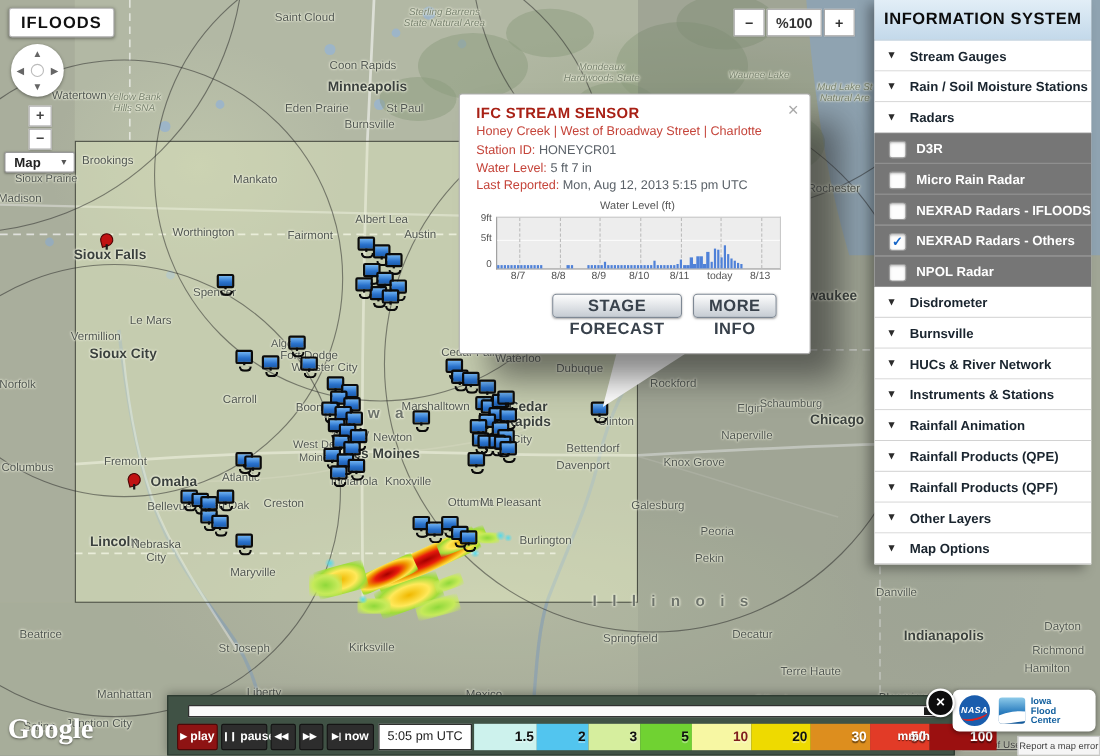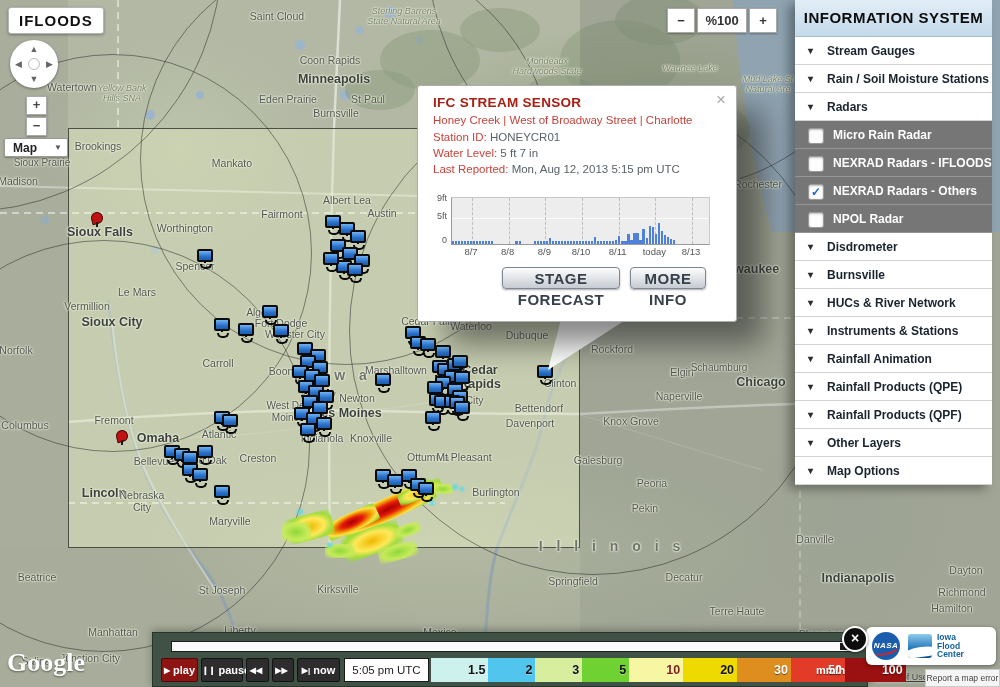--- a/index.html
+++ b/index.html
@@ -231,22 +231,22 @@
       <div class="mlabel s4" style="left: 690px; top: 68px;">Waunee Lake</div>
       <div class="mlabel s4" style="left: 768px; top: 84px;">Mud Lake St
 Natural Are</div>
       <div class="mlabel s4" style="left: 122px; top: 93px;">Yellow Bank
 Hills SNA</div>
       <div class="mlabel s1" style="left: 72px; top: 87px;">Watertown</div>
       <div class="mlabel s1" style="left: 98px; top: 146px;">Brookings</div>
       <div class="mlabel s1" style="left: 18px; top: 181px;">Madison</div>
       <div class="mlabel s0" style="left: 42px; top: 163px;">Sioux Prairie</div>
       <div class="mlabel s1" style="left: 232px; top: 163px;">Mankato</div>
-      <div class="mlabel s1" style="left: 758px; top: 172px; margin-top: 12px;">Rochester</div>
-      <div class="mlabel s1" style="left: 185px; top: 228px;">Worthington</div>
+      <div class="mlabel s1" style="left: 758px; top: 172px;">Rochester</div>
+      <div class="mlabel s1" style="left: 185px; top: 212px;">Worthington</div>
       <div class="mlabel s1" style="left: 347px; top: 200px;">Albert Lea</div>
       <div class="mlabel s1" style="left: 382px; top: 213px;">Austin</div>
       <div class="mlabel s1" style="left: 282px; top: 214px;">Fairmont</div>
       <div class="mlabel s2" style="left: 100px; top: 232px;">Sioux Falls</div>
       <div class="mlabel s1" style="left: 195px; top: 266px;">Spencer</div>
       <div class="mlabel s1" style="left: 137px; top: 292px;">Le Mars</div>
       <div class="mlabel s1" style="left: 87px; top: 306px;">Vermillion</div>
       <div class="mlabel s2" style="left: 112px; top: 322px;">Sioux City</div>
       <div class="mlabel s1" style="left: 16px; top: 350px;">Norfolk</div>
       <div class="mlabel s1" style="left: 25px; top: 425px;">Columbus</div>
@@ -429,20 +429,21 @@
   </div>
 
   <div class="popup-pointer"></div>
   <div class="popup">
     <div class="pp-close">×</div>
     <div class="pp-title">IFC STREAM SENSOR</div>
     <div class="pp-line pp-sub">Honey Creek | West of Broadway Street | Charlotte</div>
     <div class="pp-line pp-sta"><span>Station ID:</span> <b>HONEYCR01</b></div>
     <div class="pp-line pp-lvl"><span>Water Level:</span> <b>5 ft 7 in</b></div>
     <div class="pp-line pp-rep"><span>Last Reported:</span> <b>Mon, Aug 12, 2013 5:15 pm UTC</b></div>
+    <div class="wl-title">Water Level (ft)</div>
     <div class="wl-plot" id="wl-plot">
         <div class="wl-hgrid" style="top: 20.4444px;"></div>
         <div class="wl-vgrid" style="left: 20px;"></div>
         <div class="wl-vgrid" style="left: 56.6667px;"></div>
         <div class="wl-vgrid" style="left: 93.3333px;"></div>
         <div class="wl-vgrid" style="left: 130px;"></div>
         <div class="wl-vgrid" style="left: 166.667px;"></div>
         <div class="wl-vgrid" style="left: 203.333px;"></div>
         <div class="wl-vgrid" style="left: 240px;"></div>
         <div class="wl-bar" style="left: 0px; height: 2.55556px; background: rgb(79, 129, 216);"></div>
@@ -526,20 +527,21 @@
   </div>
 
   <div class="sidebar">
     <div class="sb-header">INFORMATION SYSTEM</div>
     <div id="sb-top">
         <div class="sb-item"><span class="tri">▾</span><span>Stream Gauges</span></div>
         <div class="sb-item"><span class="tri">▾</span><span>Rain / Soil Moisture Stations</span></div>
         <div class="sb-item"><span class="tri">▾</span><span>Radars</span></div>
       </div>
     <div id="sb-radars">
+        <div class="radar-row"><span class="cb"></span><span>D3R</span></div>
         <div class="radar-row"><span class="cb"></span><span>Micro Rain Radar</span></div>
         <div class="radar-row"><span class="cb"></span><span>NEXRAD Radars - IFLOODS</span></div>
         <div class="radar-row"><span class="cb">✓</span><span>NEXRAD Radars - Others</span></div>
         <div class="radar-row"><span class="cb"></span><span>NPOL Radar</span></div>
       </div>
     <div id="sb-bottom">
         <div class="sb-item"><span class="tri">▾</span><span>Disdrometer</span></div>
         <div class="sb-item"><span class="tri">▾</span><span>Burnsville</span></div>
         <div class="sb-item"><span class="tri">▾</span><span>HUCs &amp; River Network</span></div>
         <div class="sb-item"><span class="tri">▾</span><span>Instruments &amp; Stations</span></div>

